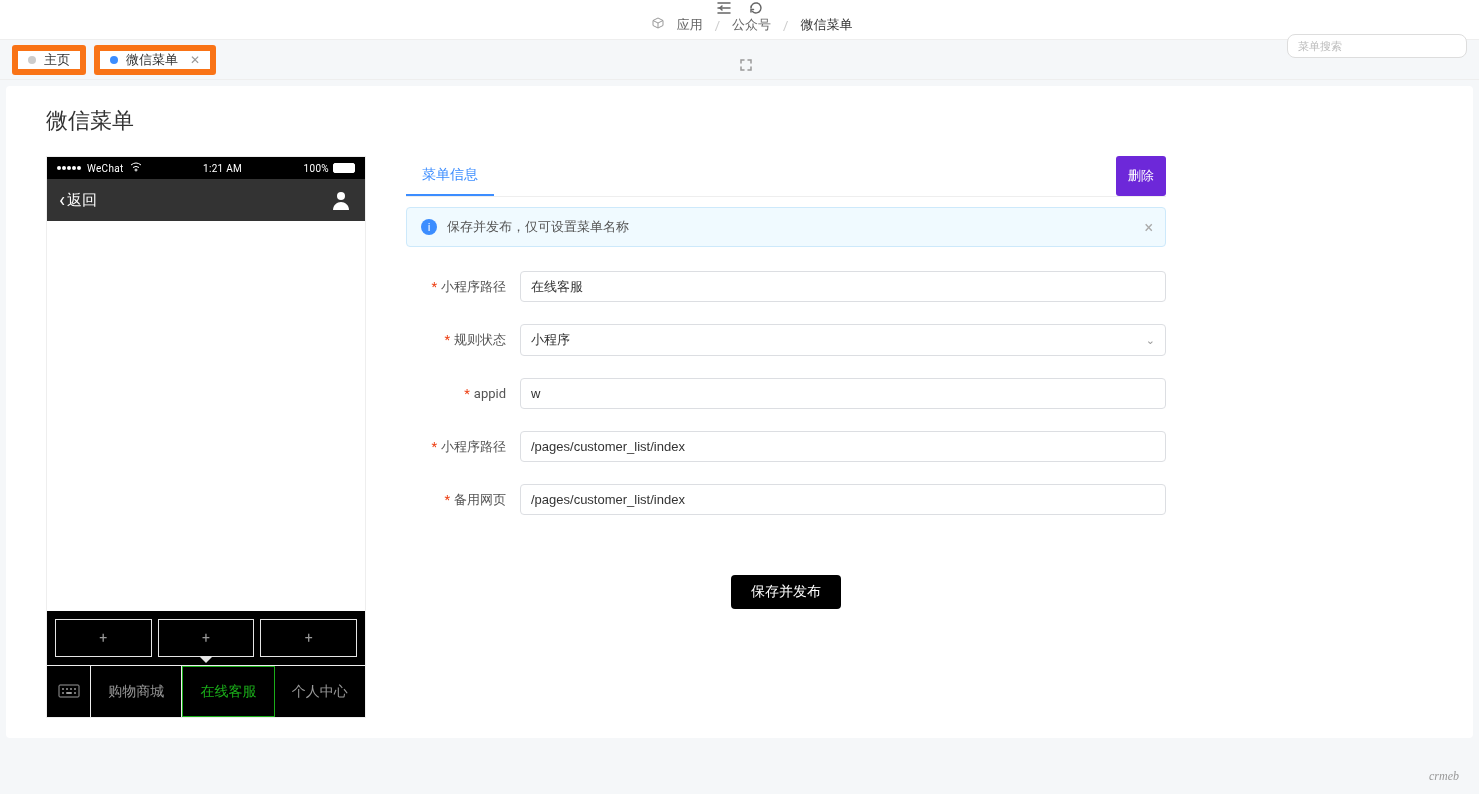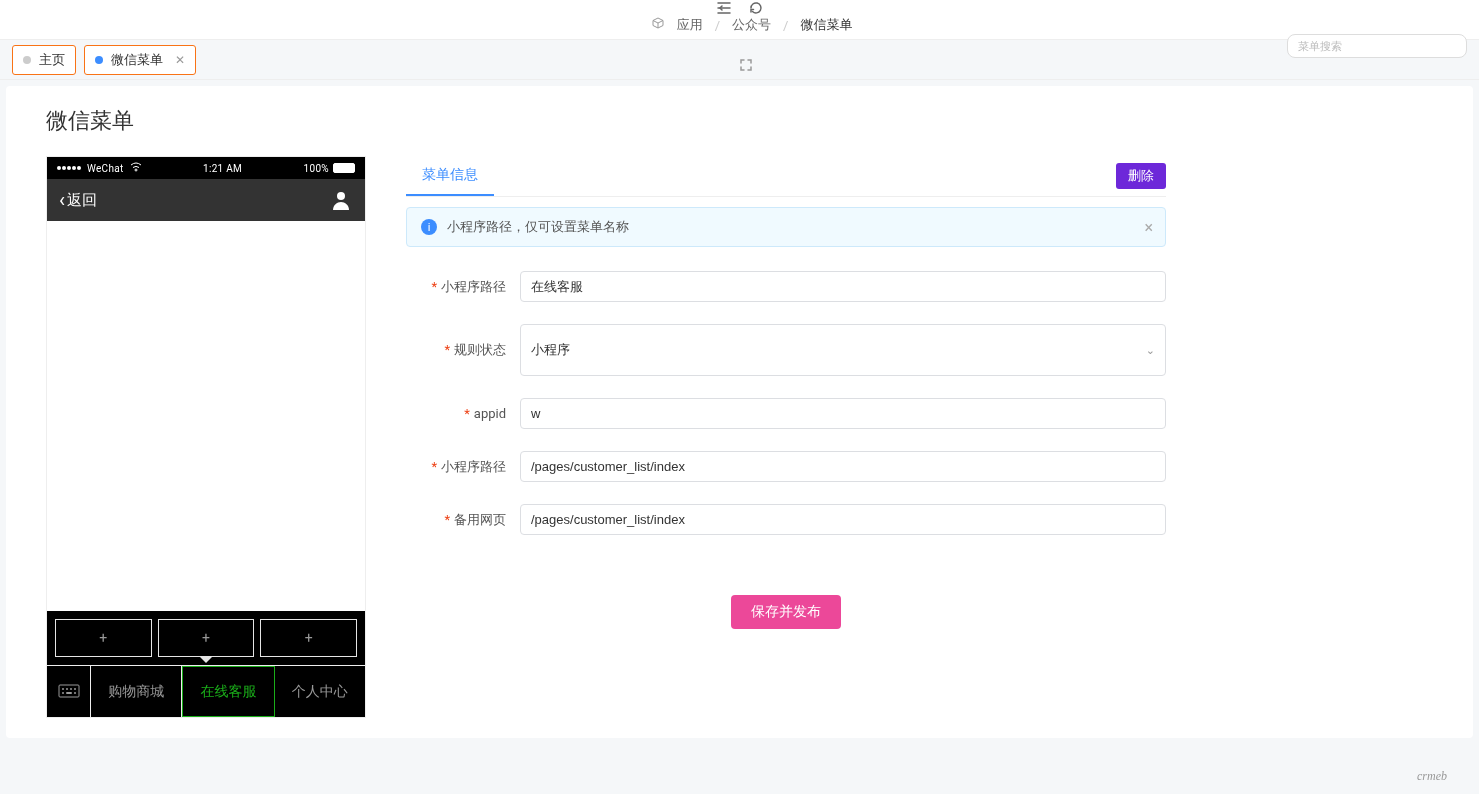--- a/index.html
+++ b/index.html
@@ -10,21 +10,21 @@
     .header-icons { display: flex; gap: 16px; color: #666; font-size: 14px; }
     .header-icon-btn { cursor: pointer; display: flex; align-items: center; }
     .breadcrumb { display: flex; align-items: center; margin-left: 24px; color: #666; font-size: 13px; gap: 12px; }
     .breadcrumb .bc-sep { color: #ccc; }
     .breadcrumb .bc-current { color: #333; font-weight: 500; }
     .search-box { margin-left: auto; border: 1px solid #ddd; border-radius: 8px; padding: 5px 10px; width: 180px; font-size: 11px; color: #999; }
     .expand-icon { margin-left: 12px; color: #999; cursor: pointer; }
 
     
     .tabs-bar { height: 40px; background: #f5f7f9; display: flex; align-items: center; padding: 0 12px; gap: 8px; border-bottom: 1px solid #eee; }
-    .tab { height: 30px; background: #fff; border: 1px solid #f97316; border-radius: 3px; display: flex; align-items: center; padding: 0 10px; gap: 8px; font-size: 13px; cursor: pointer; }
+    .tab { height: 30px; background: #fff; border: 6px solid #f97316; border-radius: 3px; display: flex; align-items: center; padding: 0 10px; gap: 8px; font-size: 13px; cursor: pointer; }
     .tab-dot { width: 8px; height: 8px; border-radius: 50%; }
     .tab-dot-inactive { background: #ccc; }
     .tab-dot-active { background: #3c8dff; }
     .tab-close { color: #999; font-size: 12px; cursor: pointer; margin-left: 4px; }
 
     
     .page-container { padding: 20px 40px; background: #fff; margin: 6px; border-radius: 4px; }
     .page-title { font-size: 22px; font-weight: 500; margin-bottom: 20px; }
 
     
@@ -48,38 +48,38 @@
     .phone-bottom-menu { display: flex; border-top: 1px solid #eee; height: 52px; }
     .keyboard-icon-cell { width: 44px; display: flex; align-items: center; justify-content: center; border-right: 1px solid #eee; color: #666; }
     .menu-item { flex: 1; display: flex; align-items: center; justify-content: center; border-right: 1px solid #eee; cursor: pointer; color: #999; font-size: 14px; }
     .menu-item:last-child { border-right: none; }
     .menu-item-active { border: 1px solid #1aad19; color: #1aad19; }
 
     .triangle-pointer { position: absolute; bottom: -7px; left: 50%; transform: translateX(-50%); width: 0; height: 0; border-left: 7px solid transparent; border-right: 7px solid transparent; border-top: 7px solid #e5e5e5; }
 
     
     .form-panel { flex: 1; max-width: 760px; }
-    .form-header { display: flex; justify-content: space-between; align-items: center; margin-bottom: 10px; border-bottom: 1px solid #eee; }
+    .form-header { display: flex; justify-content: space-between; margin-bottom: 10px; border-bottom: 1px solid #eee; }
     .form-tab { padding: 10px 16px; color: #3c8dff; font-size: 14px; border-bottom: 2px solid #3c8dff; display: inline-block; }
     .delete-btn { background: #6d28d9; color: #fff; border: none; padding: 4px 12px; font-size: 13px; border-radius: 3px; cursor: pointer; }
     .info-alert { background: #f0faff; border: 1px solid #cde9fb; border-radius: 4px; padding: 10px 14px; display: flex; align-items: center; gap: 10px; font-size: 13px; color: #555; margin-bottom: 24px; position: relative; }
     .info-icon { width: 16px; height: 16px; border-radius: 50%; background: #3c8dff; color: #fff; display: flex; align-items: center; justify-content: center; font-size: 11px; flex-shrink: 0; }
     .alert-close { position: absolute; right: 12px; color: #aaa; cursor: pointer; font-size: 16px; }
 
     .form-row { display: flex; align-items: center; margin-bottom: 22px; }
     .form-label { width: 100px; text-align: right; margin-right: 14px; font-size: 13px; color: #555; }
     .required-star { color: #ed4014; margin-right: 4px; }
     .form-input { flex: 1; border: 1px solid #dcdee2; border-radius: 4px; padding: 7px 10px; font-size: 13px; color: #333; }
-    .form-select { flex: 1; border: 1px solid #dcdee2; border-radius: 4px; padding: 16px 10px; font-size: 13px; color: #333; display: flex; justify-content: space-between; align-items: center; cursor: pointer; }
+    .form-select { flex: 1; border: 1px solid #dcdee2; border-radius: 4px; padding: 6px 10px; font-size: 13px; color: #333; display: flex; justify-content: space-between; align-items: center; cursor: pointer; }
     .select-chevron { color: #999; font-size: 11px; }
 
     .primary-btn-row { text-align: center; margin-top: 60px; }
-    .primary-btn { background: #ec4899; color: #fff; border: none; padding: 8px 20px; font-size: 14px; border-radius: 4px; cursor: pointer; }
-
-    .brand-mark { position: fixed; bottom: 10px; right: 32px; font-size: 12px; color: #999; font-style: italic; font-family: serif; }
+    .primary-btn { background: #000000; color: #fff; border: none; padding: 8px 20px; font-size: 14px; border-radius: 4px; cursor: pointer; }
+
+    .brand-mark { position: fixed; bottom: 10px; right: 20px; font-size: 12px; color: #999; font-style: italic; font-family: serif; }
 
     input::placeholder { color: #bbb; }
   </style>
 </head>
 <body>
 
 <div class="header">
   <div class="header-icons">
     <span class="header-icon-btn">
       <svg width="16" height="16" viewBox="0 0 16 16">
@@ -205,21 +205,21 @@
     </div>
 
     <div class="form-panel">
       <div class="form-header">
         <span class="form-tab">菜单信息</span>
         <button class="delete-btn">删除</button>
       </div>
 
       <div class="info-alert">
         <span class="info-icon">i</span>
-        <span>小程序路径，仅可设置菜单名称</span>
+        <span>保存并发布，仅可设置菜单名称</span>
         <span class="alert-close">×</span>
       </div>
 
       <div class="form-row">
         <label class="form-label"><span class="required-star">*</span><span>小程序路径</span></label>
         <input class="form-input" value="在线客服" style="">
       </div>
 
       <div class="form-row">
         <label class="form-label"><span class="required-star">*</span><span>规则状态</span></label>

